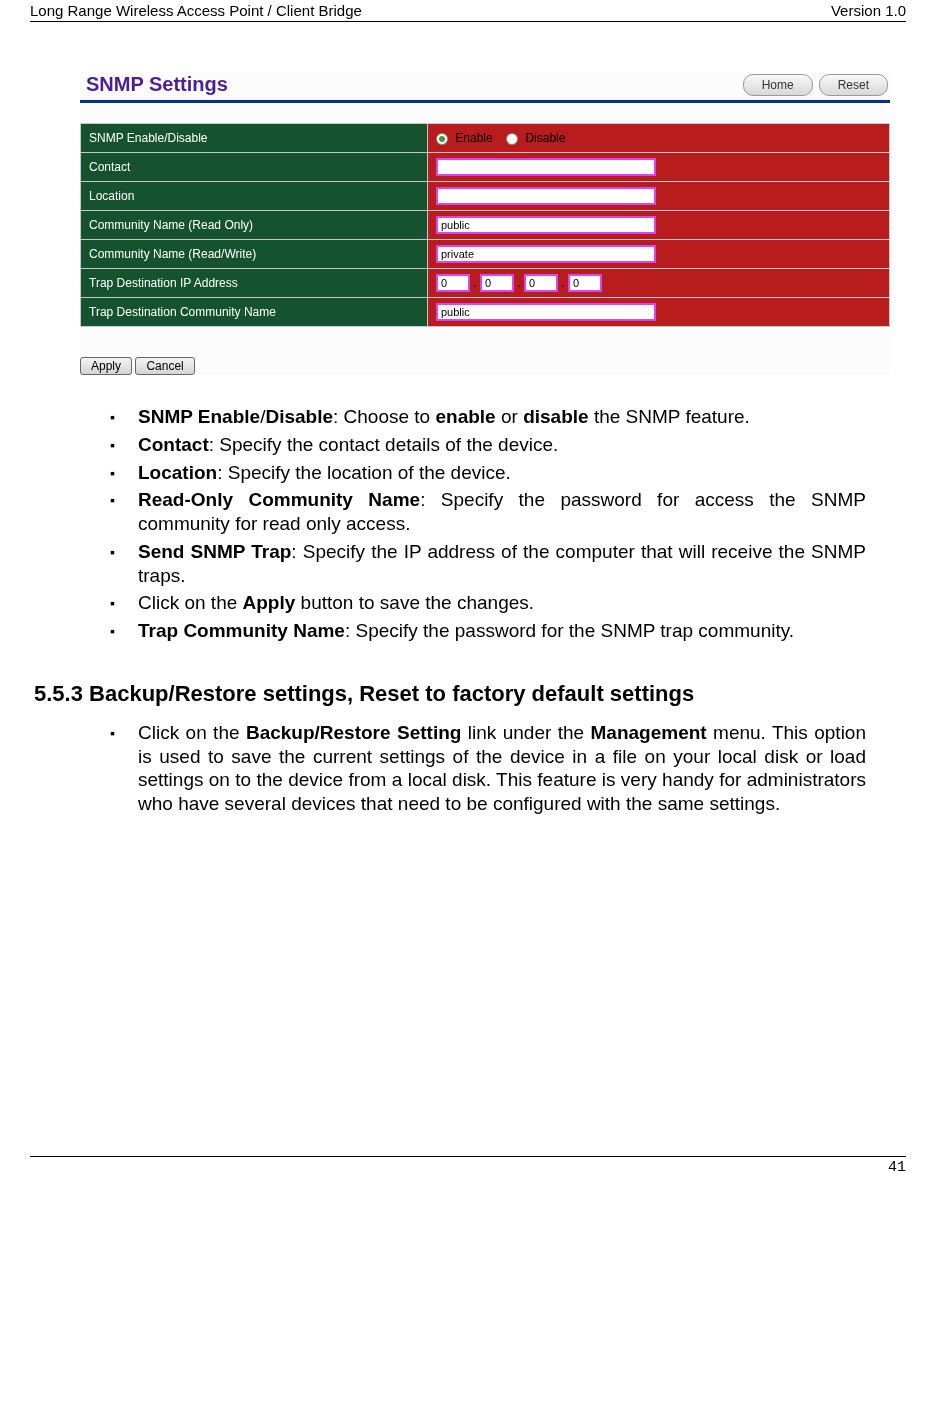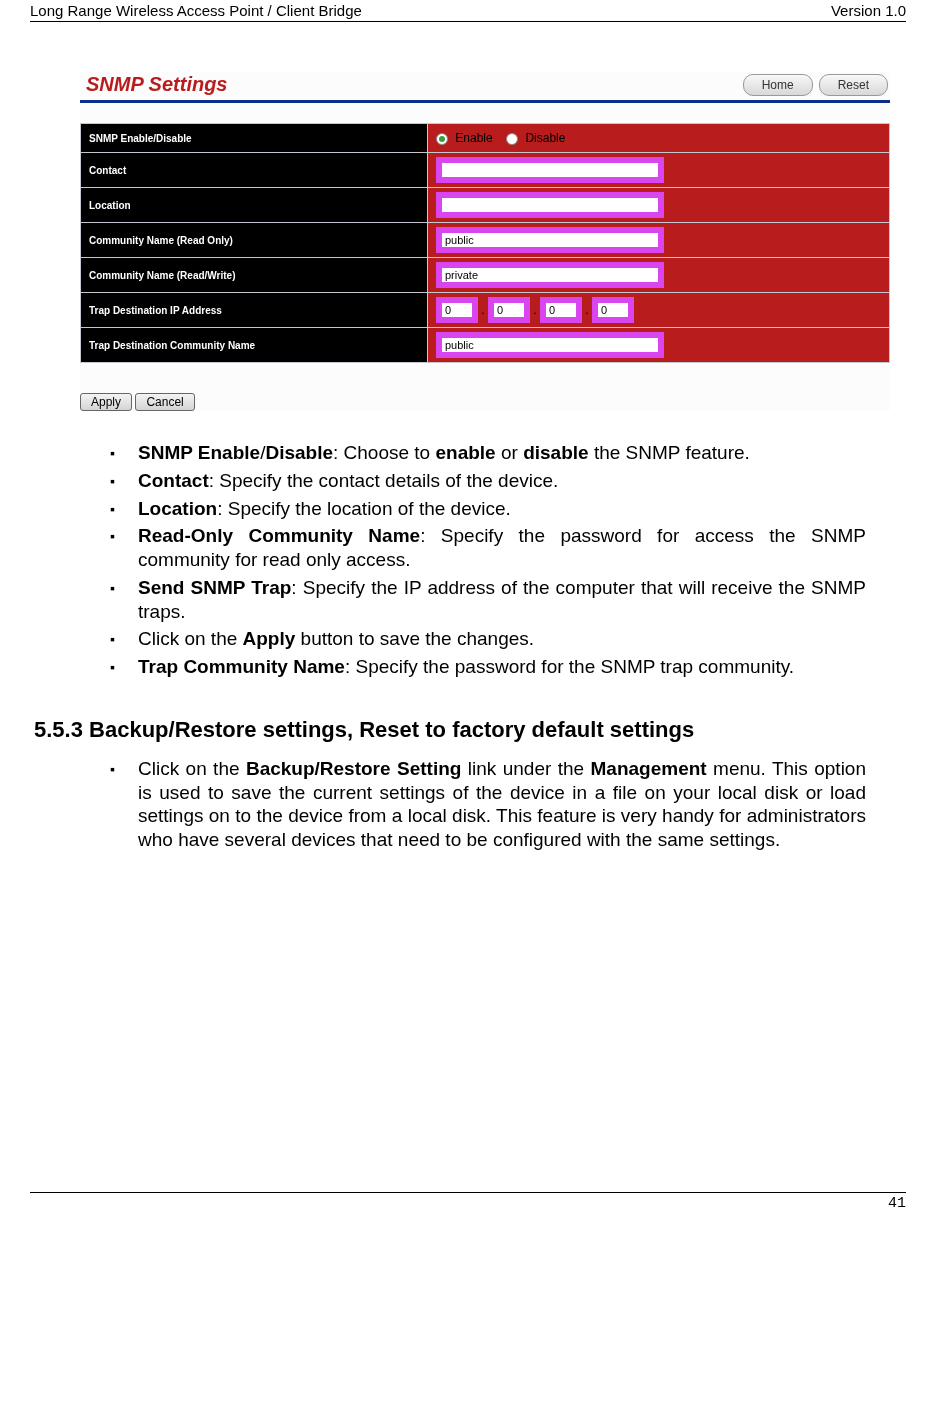--- a/index.html
+++ b/index.html
@@ -30,24 +30,23 @@
     font-size: 12px;
   }
   .ss-topbar {
     display: flex;
     justify-content: space-between;
     align-items: center;
     border-bottom: 3px solid #0a2e8a;
     padding-bottom: 4px;
   }
   .ss-title {
-    color: #b91c1c;
+    color: #4c1d95;
     font-weight: bold;
     font-size: 20px;
-    font-style: italic;
     margin-left: 6px;
   }
   .ss-buttons {
     display: flex;
     gap: 6px;
     margin-right: 2px;
     margin-top: 2px;
   }
   .ss-btn {
     border: 1px solid #999;
@@ -61,25 +60,25 @@
     margin-top: 20px;
     width: 100%;
     border-collapse: collapse;
   }
   .ss-table td {
     border: 1px solid #c5c8d0;
     padding: 4px 8px;
     height: 20px;
   }
   .ss-table td.lbl {
-    background: #000000;
+    background: #14532d;
     color: #fff;
-    font-weight: bold;
+    font-weight: normal;
     width: 330px;
-    font-size: 10px;
+    font-size: 12px;
   }
   .ss-table td.val {
     background: #b91c1c;
   }
   .radio-dot {
     display: inline-block;
     width: 10px; height:10px;
     border:1px solid #888;
     border-radius:50%;
     background:#fff;
@@ -88,21 +87,21 @@
     position:relative;
   }
   .radio-dot.sel::after{
     content:"";
     position:absolute;
     left:2px;top:2px;width:6px;height:6px;
     border-radius:50%;
     background:#3a9e3a;
   }
   .txt-input{
-    border:6px solid #d946ef;
+    border:2px solid #d946ef;
     padding:1px 3px;
     font-size:11px;
     background:#fff;
   }
   .txt-w { width:210px; }
   .ip-seg{ width:24px; text-align:left;}
   .form-btns{
     margin-top:30px;
     margin-bottom:6px;
   }

